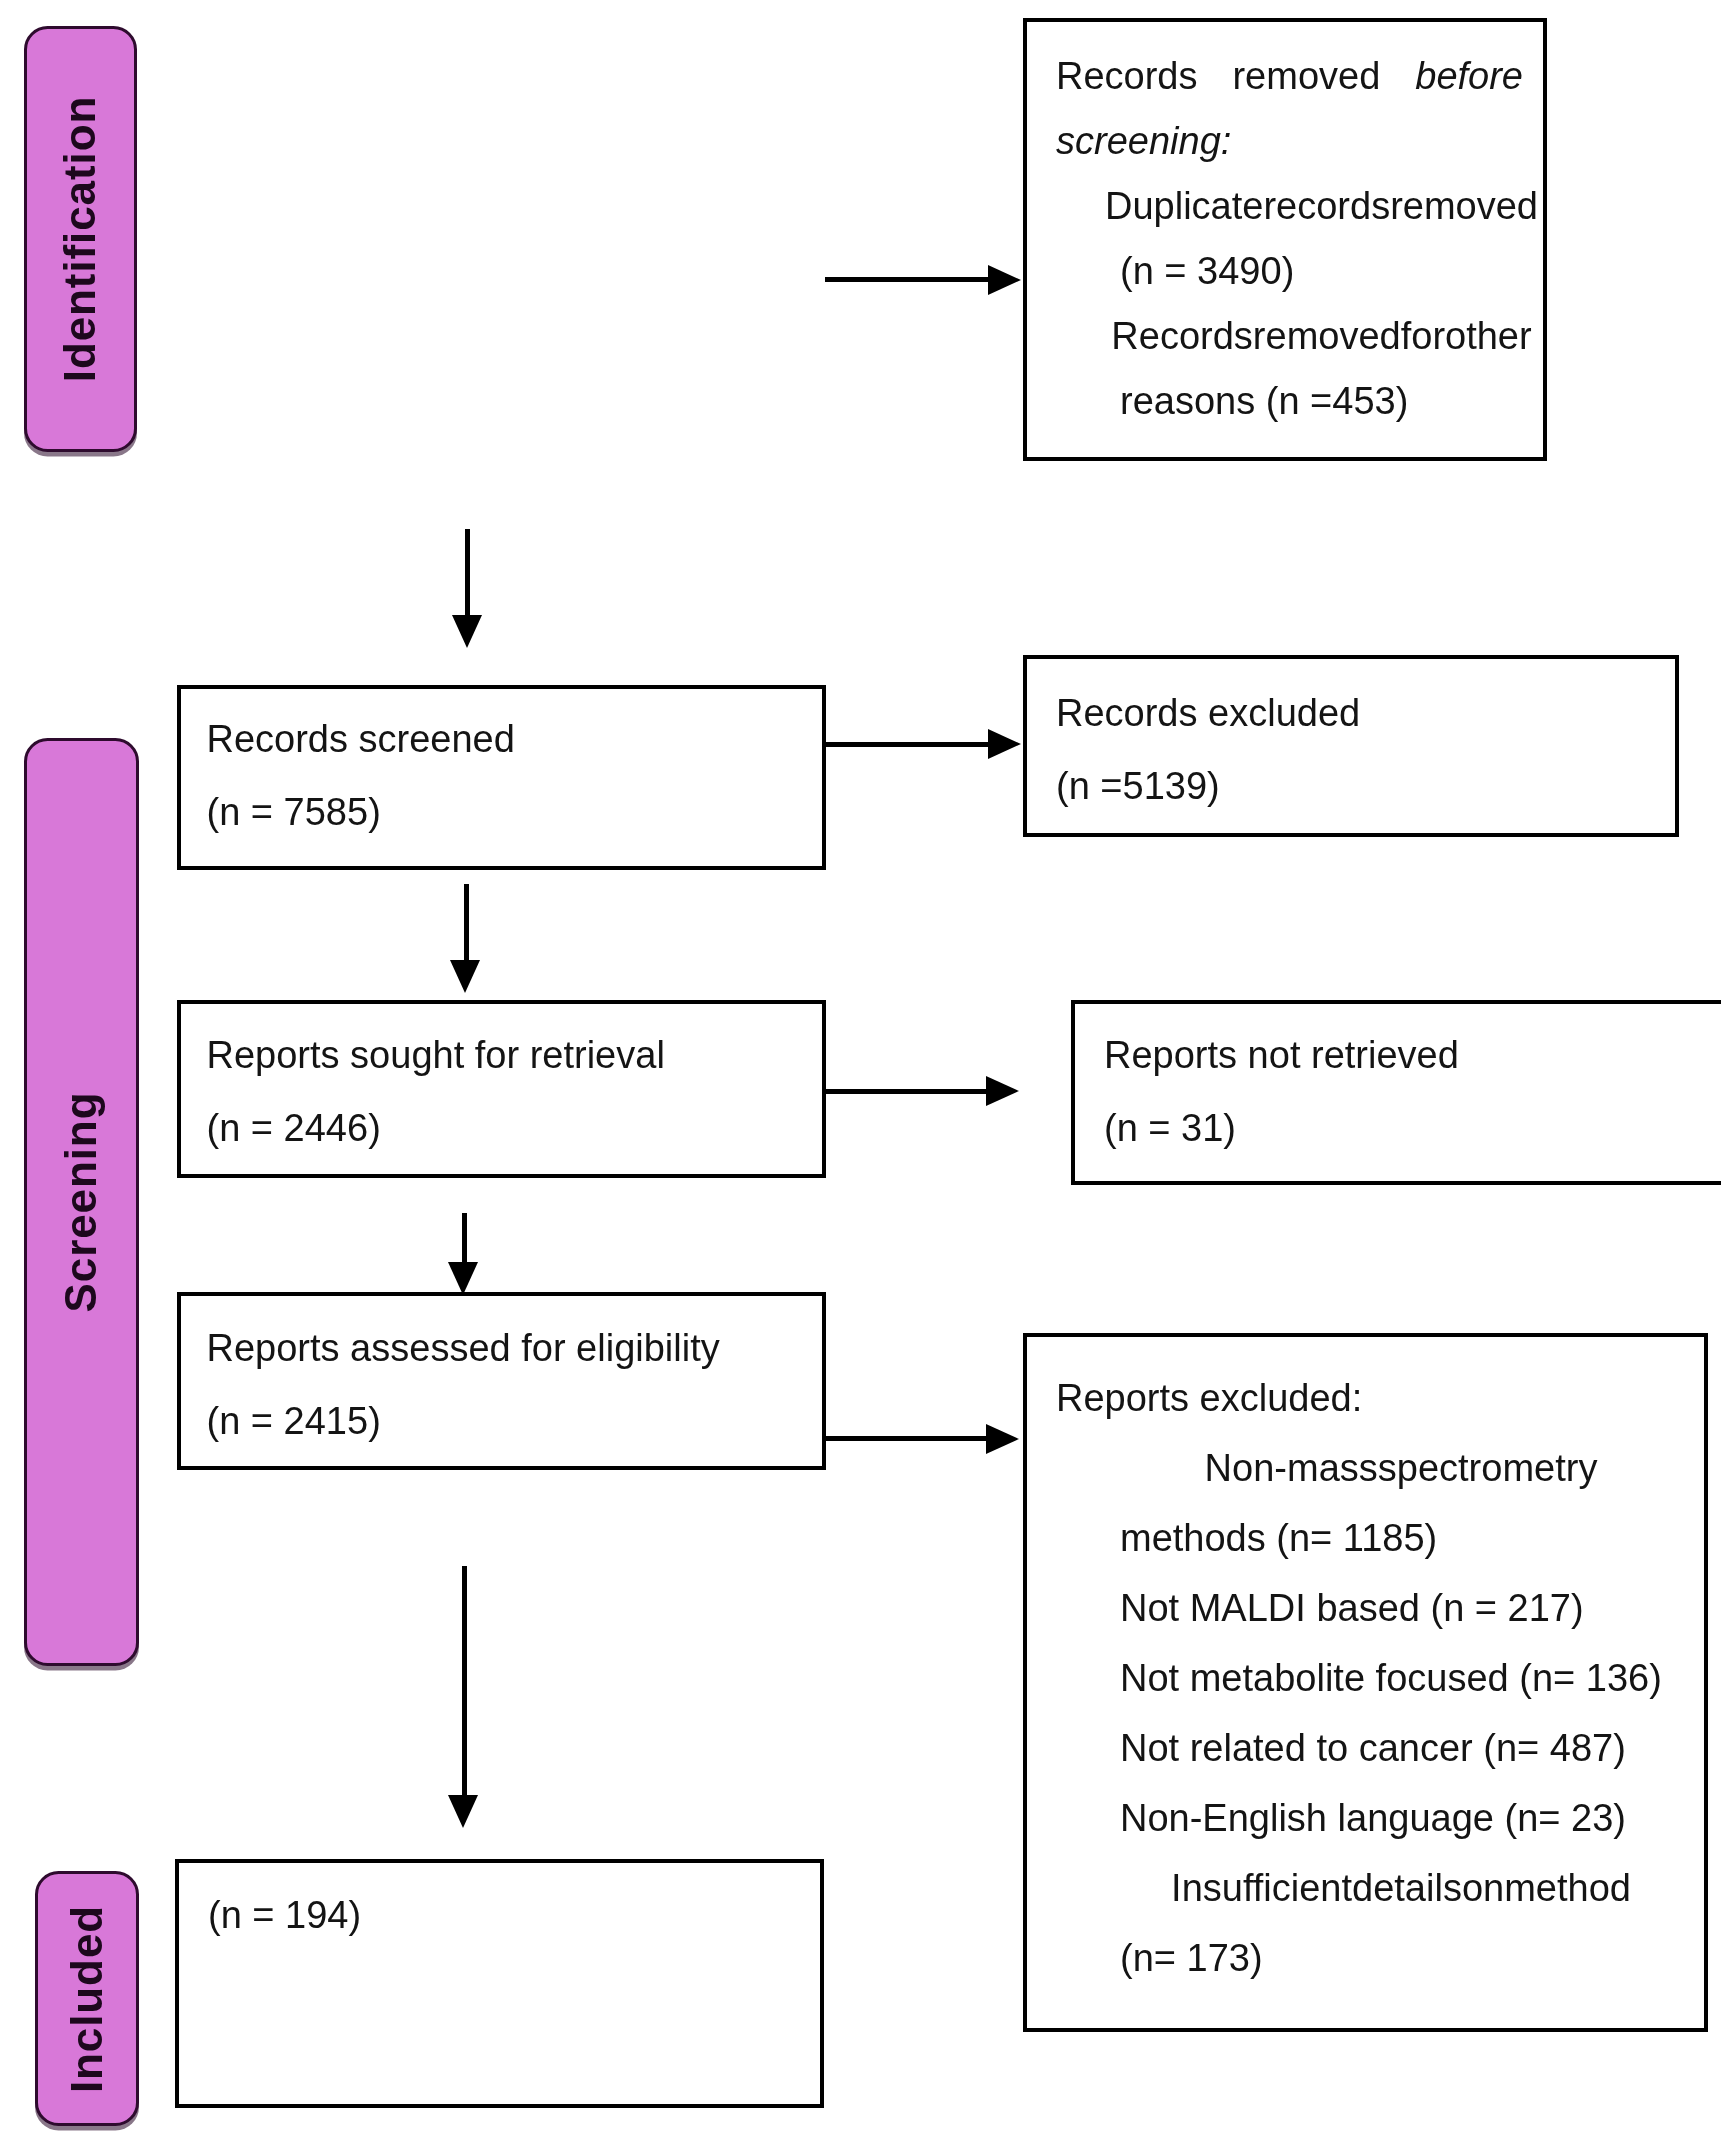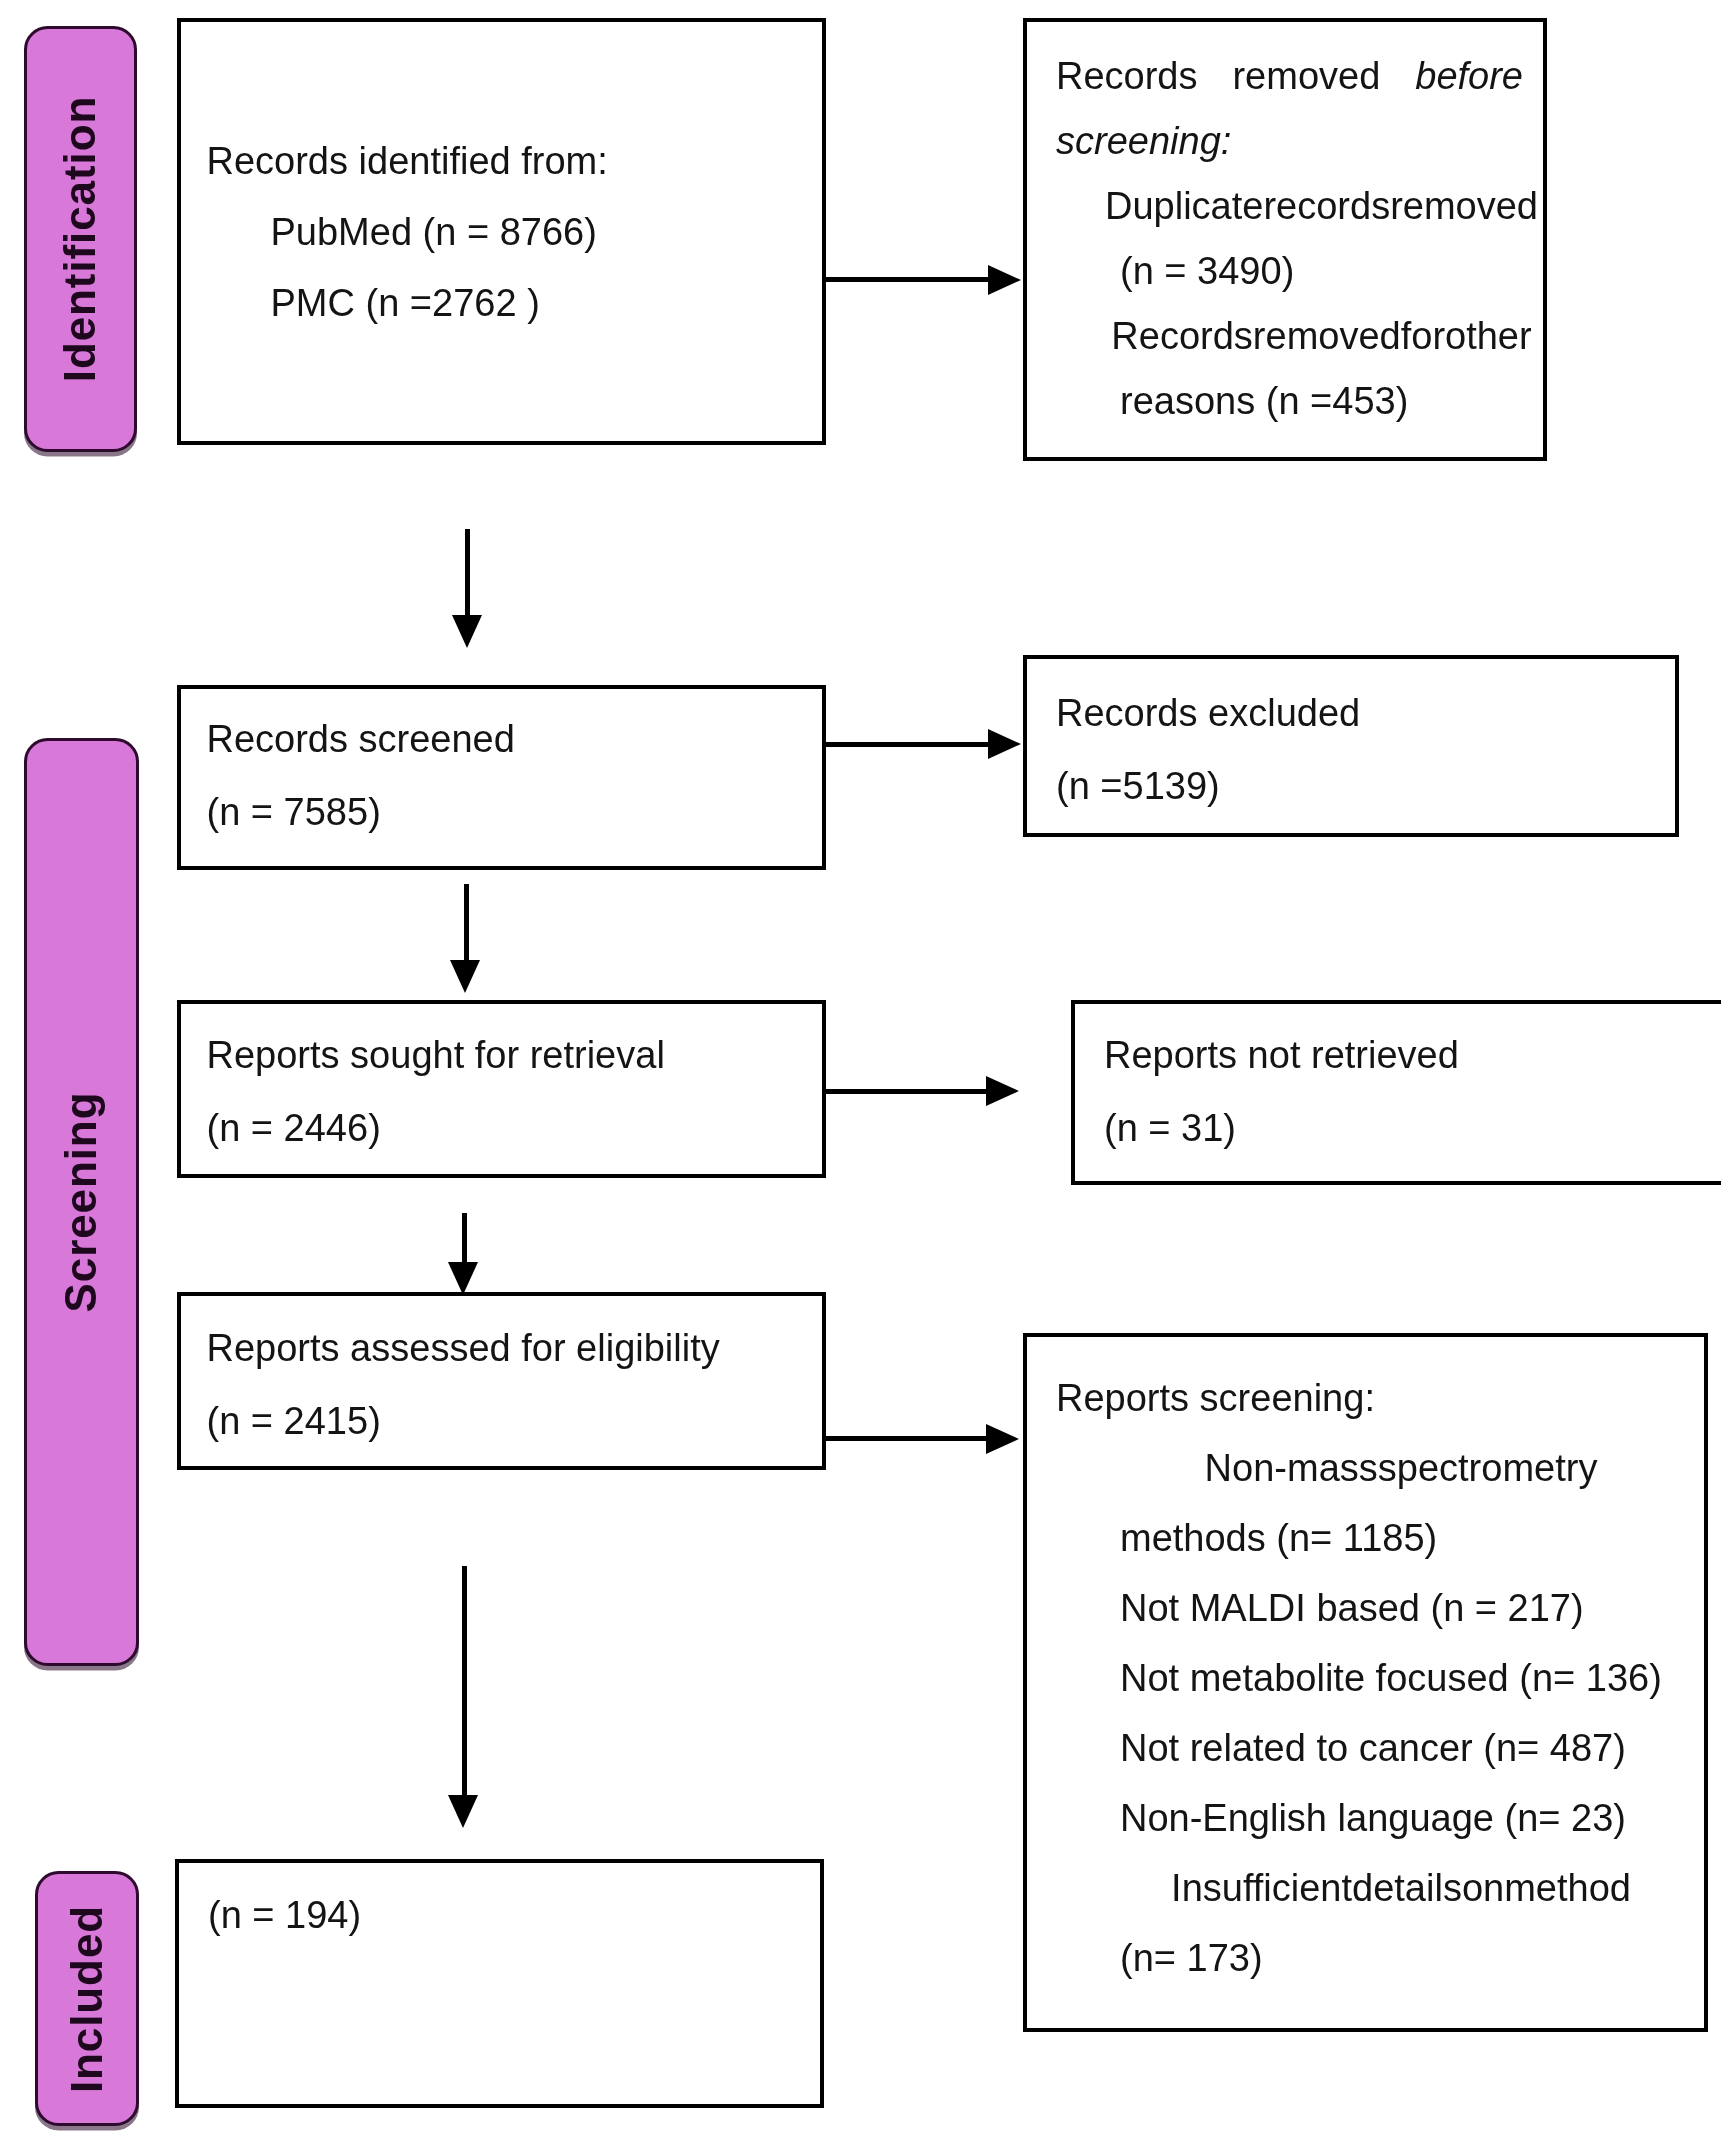--- a/index.html
+++ b/index.html
@@ -52,27 +52,20 @@
   <div class="stage" style="left:23.6px;top:25.5px;width:113px;height:426px;">
     <span>Identification</span>
   </div>
   <div class="stage" style="left:23.6px;top:738px;width:115px;height:928px;">
     <span>Screening</span>
   </div>
   <div class="stage" style="left:35px;top:1871px;width:104px;height:255px;">
     <span>Included</span>
   </div>
 
-  <div class="box" style="left:177px;top:18px;width:649px;height:427px;">
-    <div class="content lh78" style="padding:104px 22px 0 25.5px;">
-      <div class="ln">Records identified from:</div>
-      <div class="ln ind">PubMed (n = 8766)</div>
-      <div class="ln ind">PMC (n =2762 )</div>
-    </div>
-  </div>
 
   <div class="box" style="left:177px;top:685px;width:649px;height:185px;">
     <div class="content" style="padding:13.6px 22px 0 25.5px;">
       <div class="ln">Records screened</div>
       <div class="ln">(n = 7585)</div>
     </div>
   </div>
 
   <div class="box" style="left:177px;top:1000px;width:649px;height:178px;">
     <div class="content" style="padding:14.5px 22px 0 25.5px;border-radius:25px;">
@@ -127,21 +120,21 @@
 
   <div class="box" style="left:1071px;top:1000px;width:656px;height:185px;">
     <div class="content" style="padding:14.5px 20px 0 29px;">
       <div class="ln">Reports not retrieved</div>
       <div class="ln">(n = 31)</div>
     </div>
   </div>
 
   <div class="box" style="left:1023px;top:1333px;width:685px;height:699px;">
     <div class="content lh77" style="padding:25.5px 22px 0 29px;">
-      <div class="ln">Reports screening:</div>
+      <div class="ln">Reports excluded:</div>
       <div class="ln spread ind">
         <span>Non-mass</span>
         <span>spectrometry</span>
       </div>
       <div class="ln ind">methods (n= 1185)</div>
       <div class="ln ind">Not MALDI based (n = 217)</div>
       <div class="ln ind">Not metabolite focused (n= 136)</div>
       <div class="ln ind">Not related to cancer (n= 487)</div>
       <div class="ln ind">Non-English language (n= 23)</div>
       <div class="ln spread ind">

